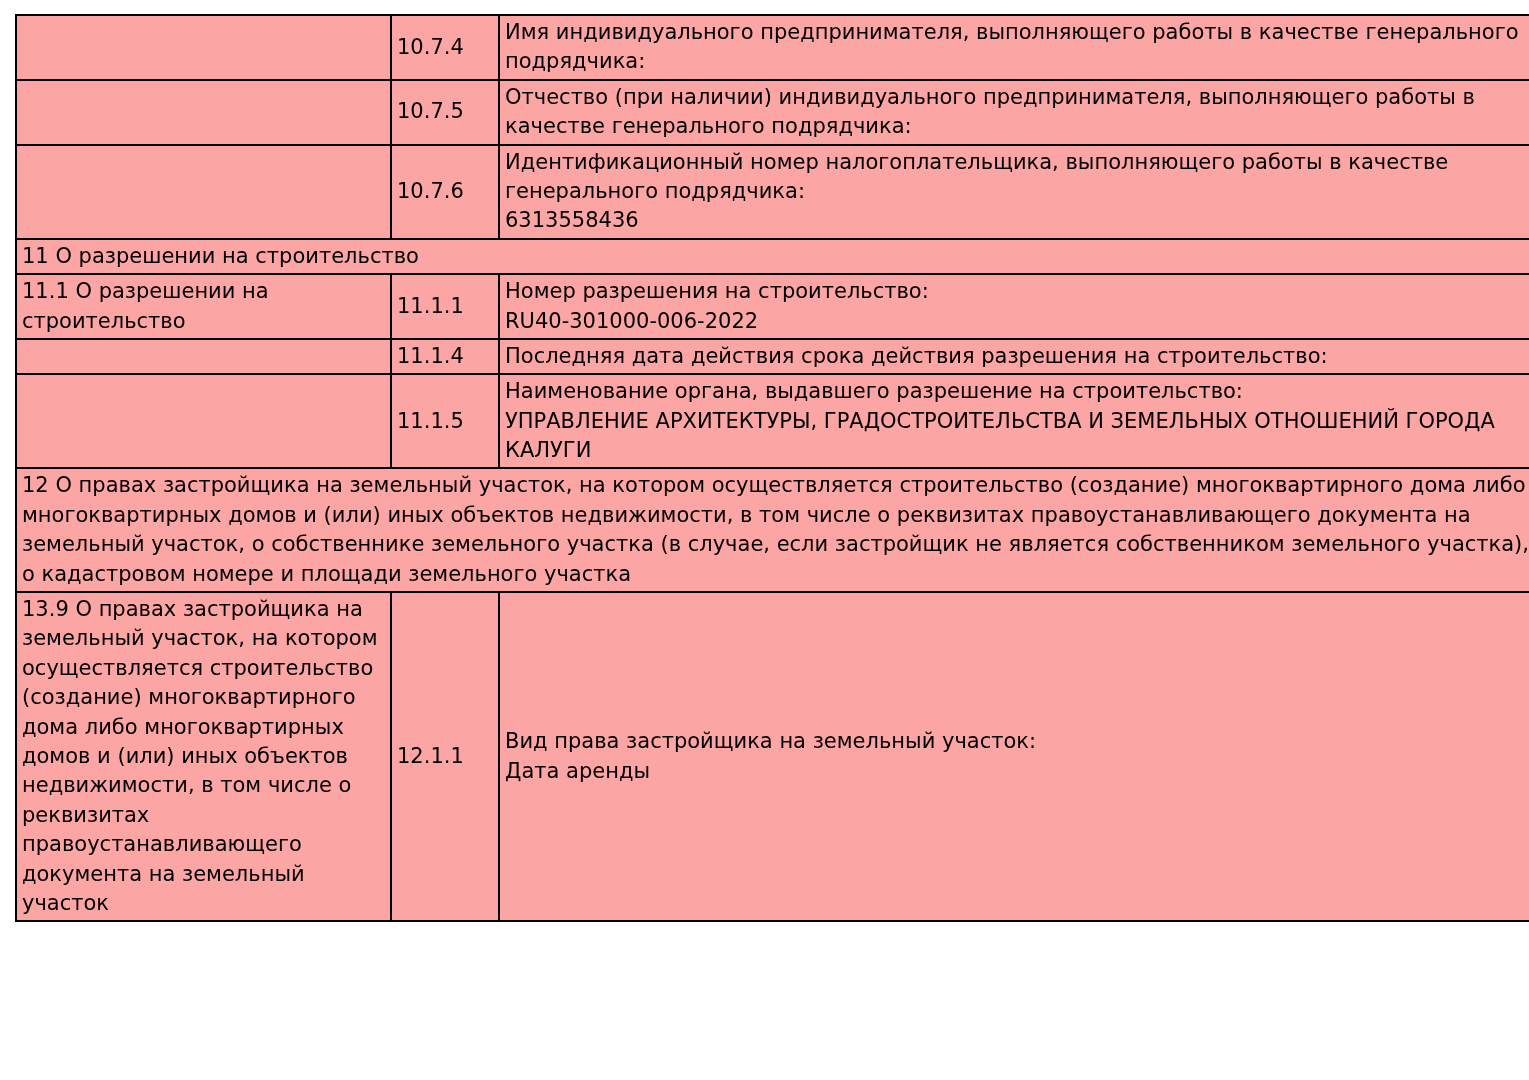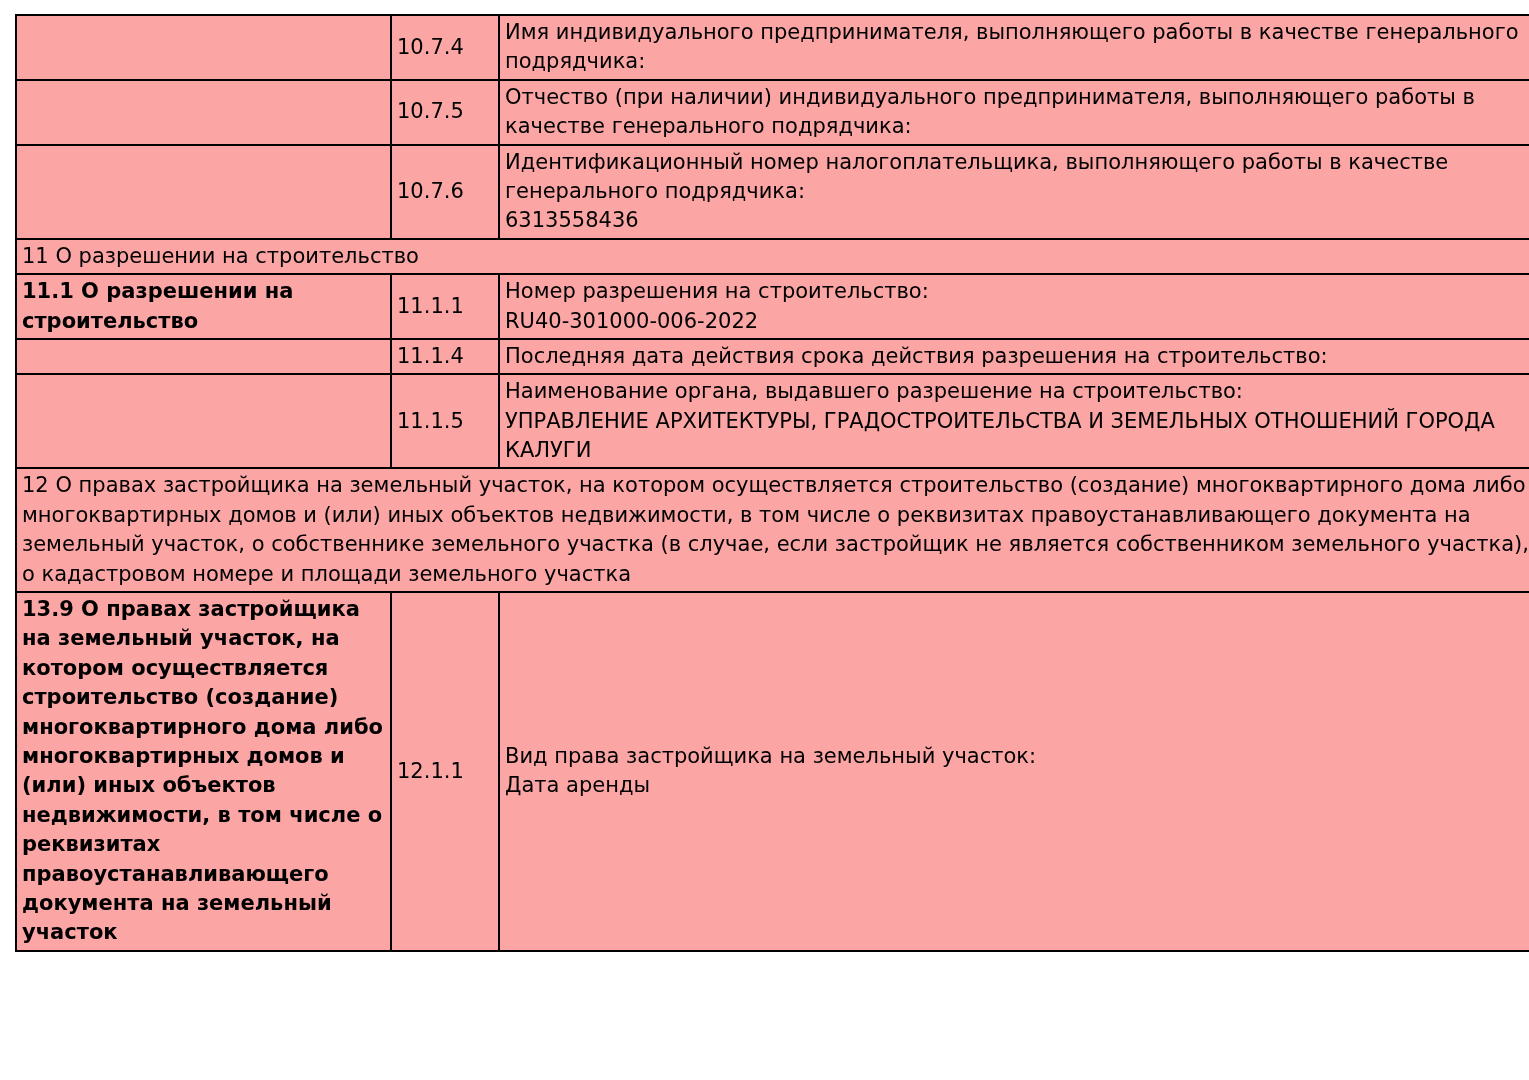--- a/index.html
+++ b/index.html
@@ -28,21 +28,20 @@
   }
   table.decl td {
     border: 2px solid #000000;
     padding: 2px 5px;
     vertical-align: middle;
     word-wrap: break-word;
   }
   td.left-cell {
     width: 375px;
     vertical-align: top;
-    font-weight: bold;
   }
   td.num-cell {
     width: 108px;
     vertical-align: middle;
   }
   td.content-cell {
     vertical-align: middle;
   }
   td.section-cell {
     padding: 3px 5px;

